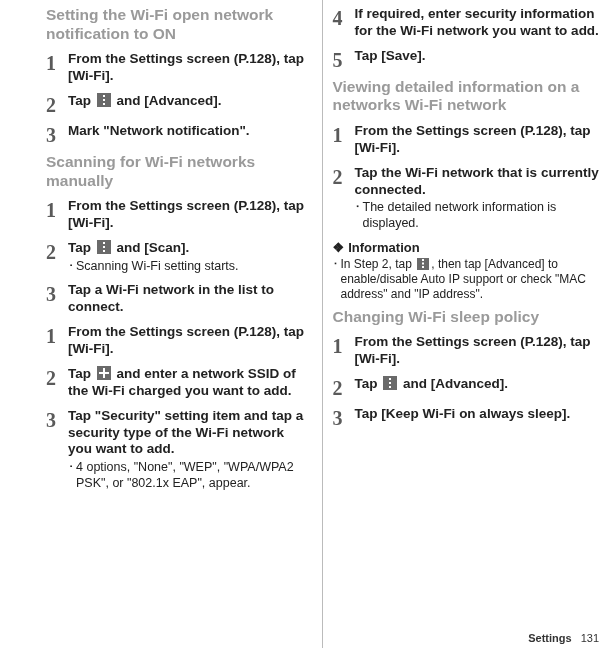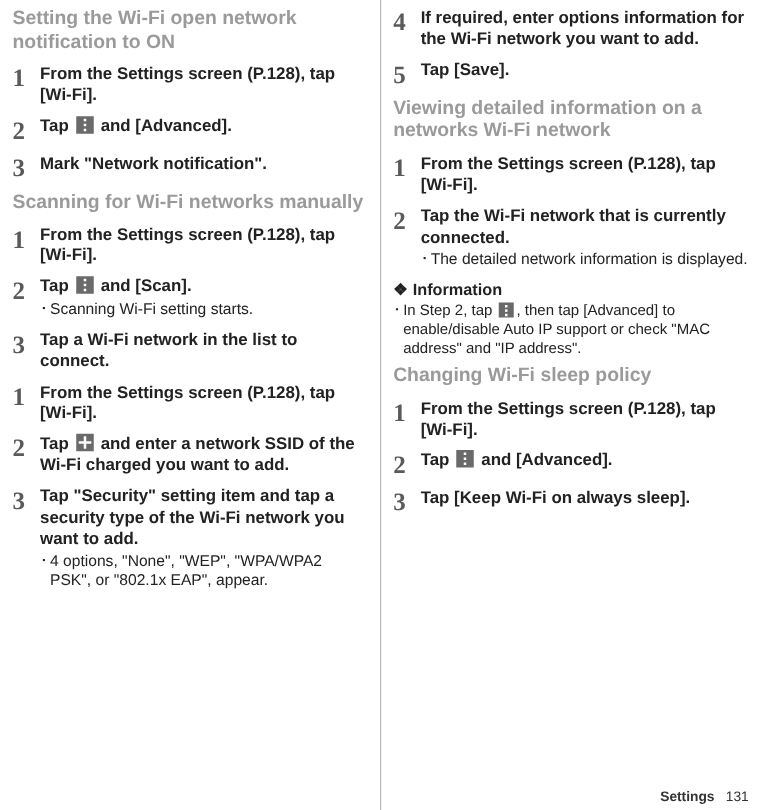--- a/index.html
+++ b/index.html
@@ -1,17 +1,17 @@
 <!DOCTYPE html>
 <html><head>
 <meta charset="utf-8">
 <style>
   * { box-sizing: border-box; margin: 0; padding: 0; }
   html, body { width: 609px; height: 648px; background: #fff; font-family: Arial, Helvetica, sans-serif; color: #222; }
-  .page { display: flex; width: 609px; height: 648px; position: relative; }
+  .page { display: flex; width: 609px; height: 648px; position: relative; padding-left: 36px; }
   .col { width: 50%; padding: 6px 10px 4px 10px; }
   .col-left { border-right: 1px solid #bbb; }
   .section-title { color: #9a9a9a; font-weight: bold; font-size: 15.5px; line-height: 1.2; margin: 4px 0 8px 0; }
   .section-title.first { margin-top: 0; }
   .intro { font-size: 13px; line-height: 1.25; margin: 2px 0 8px 0; }
   .step { display: flex; margin: 6px 0 8px 0; }
   .step .num { width: 22px; flex: 0 0 22px; font-size: 20px; font-weight: bold; color: #5a5a5a; line-height: 1; padding-top: 2px; font-family: Georgia, 'Times New Roman', serif; }
   .step .body { flex: 1; }
   .step .label { font-weight: bold; font-size: 13.5px; line-height: 1.25; }
   .step .sub { font-size: 12.5px; line-height: 1.25; margin-top: 2px; display: flex; }
@@ -124,21 +124,21 @@
       </div>
     </div>
 
   </div>
 
   <div class="col">
 
     <div class="step" style="margin-top:0;">
       <div class="num">4</div>
       <div class="body">
-        <div class="label">If required, enter options information for the Wi-Fi network you want to add.</div>
+        <div class="label">If required, enter security information for the Wi-Fi network you want to add.</div>
       </div>
     </div>
     <div class="step">
       <div class="num">5</div>
       <div class="body">
         <div class="label">Tap [Save].</div>
       </div>
     </div>
 
     <div class="section-title">Viewing detailed information on a networks Wi-Fi network</div>

